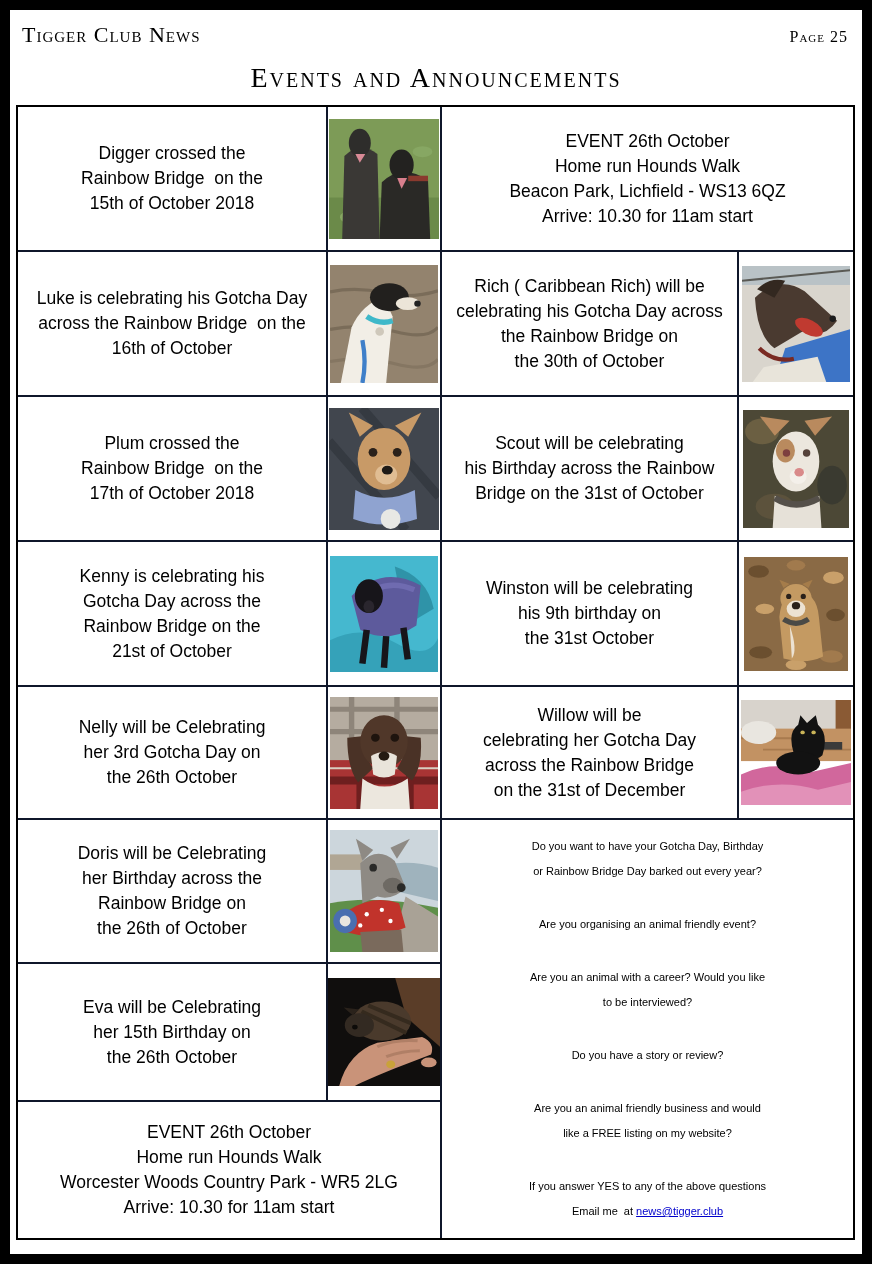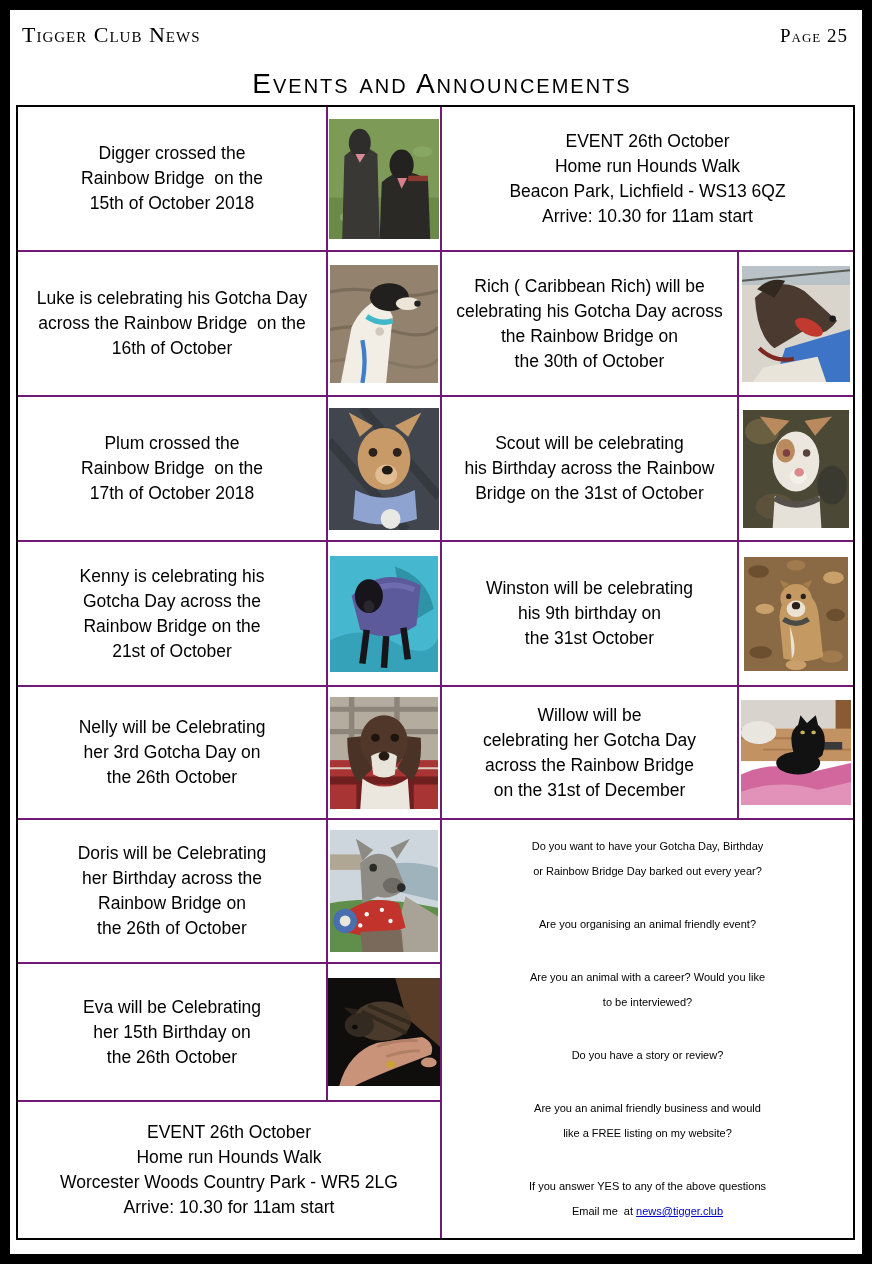--- a/index.html
+++ b/index.html
@@ -1,26 +1,26 @@
 <!DOCTYPE html>
 <html style="--link_blue: #0000cc; --border_black: #000000;"><head>
 <meta charset="utf-8">
 <style>
   html,body{margin:0;padding:0;background:#fff;}
   body{width:872px;height:1264px;font-family:"Liberation Sans",sans-serif;color:#000;}
   .frame{box-sizing:border-box;width:872px;height:1264px;border:10px solid #000;position:relative;background:#fff;}
   .header{position:absolute;top:12px;left:12px;right:14px;display:flex;justify-content:space-between;align-items:baseline;
           font-family:"Liberation Serif",serif;font-variant:small-caps;}
   .nl-title{font-size:22px;letter-spacing:1px;}
-  .page-num{font-size:19px;letter-spacing:1px;}
-  .big-title{position:absolute;top:52px;left:0;width:100%;text-align:center;margin:6px;
-             font-family:Liberation Sans, sans-serif;font-variant:small-caps;font-weight:normal;
+  .page-num{font-size:16px;letter-spacing:1px;}
+  .big-title{position:absolute;top:52px;left:0;width:100%;text-align:center;margin:0;
+             font-family:Liberation Serif, serif;font-variant:small-caps;font-weight:normal;
              font-size:28px;letter-spacing:2px;}
   .board{position:absolute;left:6px;top:95px;box-sizing:border-box;width:839px;height:1135px;
-         border:2px solid #000;background:#701a75;display:grid;gap:2px;
+         border:2px solid #000;background:#0f172a;display:grid;gap:2px;
          grid-template-columns:308px 112px 295px 114px;
          grid-template-rows:143px 143px 143px 143px 131px 142px 136px 136px;}
   .cell{background:#fff;display:flex;align-items:center;justify-content:center;
         text-align:center;font-size:17.5px;line-height:25px;white-space:pre-line;padding:1px;overflow:hidden;}
   .photo-cell{background:#fff;display:flex;align-items:center;justify-content:center;}
   .photo-cell svg{display:block;}
   .qcell{background:#fff;display:flex;flex-direction:column;align-items:center;justify-content:center;
          text-align:center;font-size:11px;line-height:25px;padding:2px;overflow:hidden;}
   .qcell p{margin:0 0 28px 0;white-space:pre-line;}
   .qcell p:last-child{margin-bottom:0;}

